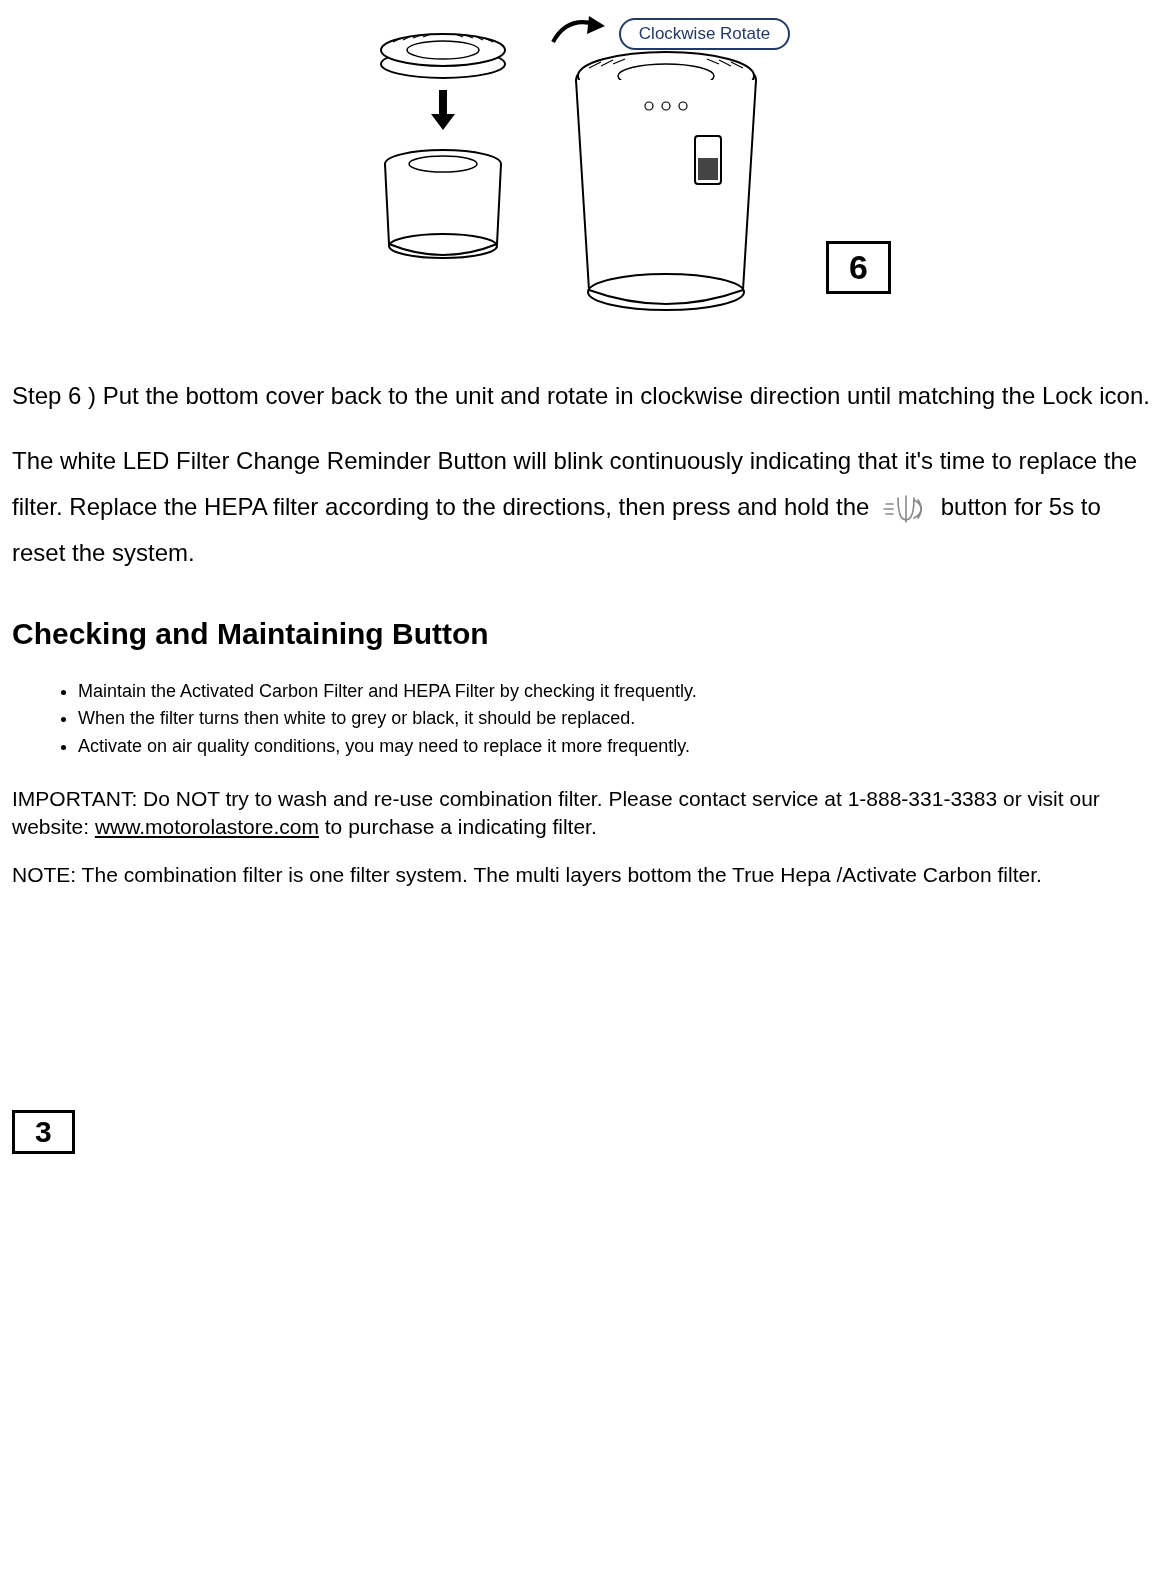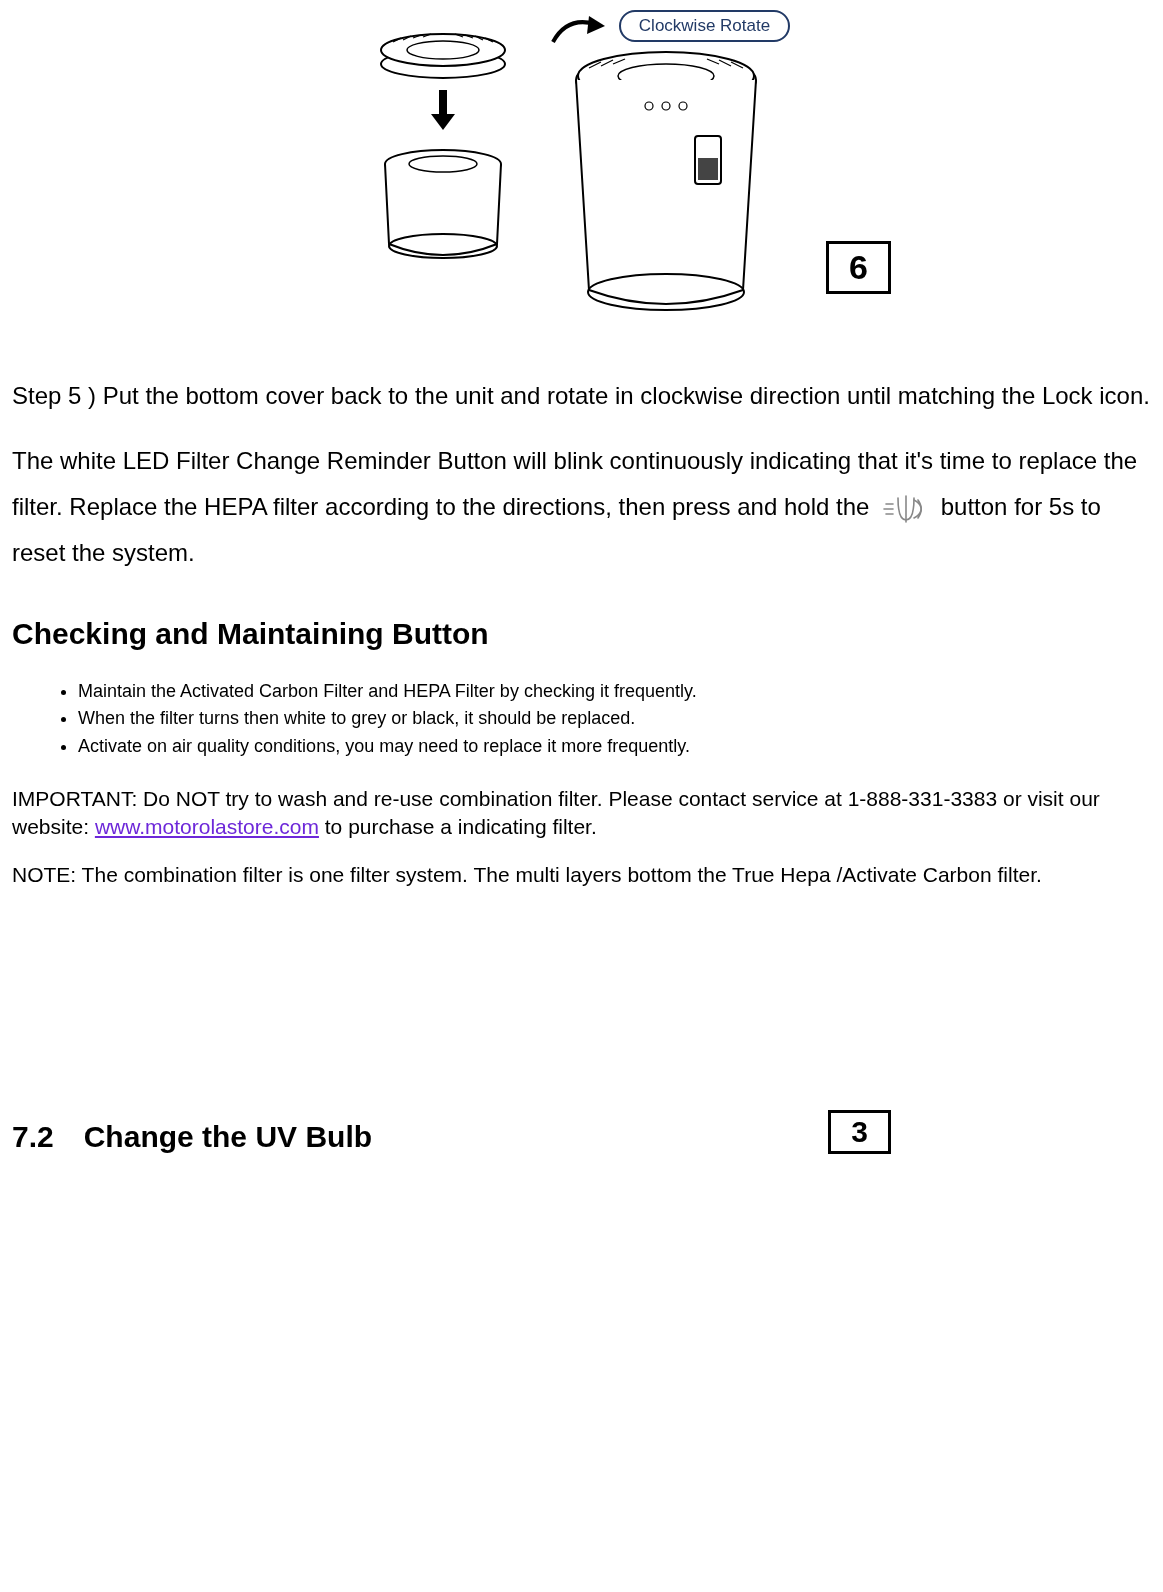--- a/index.html
+++ b/index.html
@@ -41,21 +41,21 @@
     .rotate-row {
       display: flex; align-items: flex-start; gap: 6px;
     }
     .rotate-arrow { width: 70px; height: 40px; }
     .rotate-label {
       border: 2px solid #223a66;
       border-radius: 24px;
       padding: 4px 18px;
       font-size: 17px;
       color: #223a66;
-      margin-top: 0;
+      margin-top: 8px;
       text-align: center;
     }
     .device-body { width: 210px; height: 280px; margin-top: -10px; }
     .step-box {
       position: absolute;
       right: 260px;
       bottom: 46px;
       border: 3px solid #000;
       padding: 4px 20px;
       font-size: 34px;
@@ -87,21 +87,21 @@
     ul.bullets li {
       font-size: 18px;
       line-height: 1.4;
       margin-bottom: 2px;
     }
     .note {
       font-size: 21px;
       line-height: 1.35;
       margin-bottom: 20px;
     }
-    a.weblink { color: #6d28d9; text-decoration: underline; text-align: center; }
+    a.weblink { color: #000000; text-decoration: underline; text-align: center; }
     .spacer { height: 200px; }
     .footer-row {
       display: flex;
       justify-content: space-between;
       align-items: flex-end;
     }
     h2.sub-section {
       font-size: 30px;
       font-weight: bold;
     }
@@ -173,21 +173,21 @@
       <circle cx="105" cy="66" r="4" fill="none" stroke="#000" stroke-width="1.2"></circle>
       <circle cx="122" cy="66" r="4" fill="none" stroke="#000" stroke-width="1.2"></circle>
       <rect x="134" y="96" width="26" height="48" rx="3" fill="#fff" stroke="#000" stroke-width="2"></rect>
       <rect x="137" y="118" width="20" height="22" fill="#444"></rect>
     </svg>
   </div>
 
   <div class="step-box">6</div>
 </div>
 
-<p class="para">Step 5 ) Put the bottom cover back to the unit and rotate in clockwise direction until matching the Lock icon.</p>
+<p class="para">Step 6 ) Put the bottom cover back to the unit and rotate in clockwise direction until matching the Lock icon.</p>
 
 <p class="para reminder">
   <span>The white LED Filter Change Reminder Button will blink continuously indicating that it's time to replace the filter. Replace the HEPA filter according to the directions, then press and hold the</span>
   <svg class="filter-icon" viewBox="0 0 46 34">
     <g stroke="#888" stroke-width="1.6" fill="none" stroke-linecap="round">
       <line x1="4" y1="12" x2="11" y2="12"></line>
       <line x1="2" y1="17" x2="11" y2="17"></line>
       <line x1="4" y1="22" x2="11" y2="22"></line>
       <path d="M16 6 Q16 28 24 28 Q32 28 32 6"></path>
       <line x1="24" y1="4" x2="24" y2="30"></line>
@@ -208,15 +208,14 @@
 
 <p class="note">
   <span>IMPORTANT: Do NOT try to wash and re-use combination filter. Please contact service at 1-888-331-3383 or visit our website: </span><a href="#" class="weblink">www.motorolastore.com</a><span> to purchase a indicating filter.</span>
 </p>
 
 <p class="note">NOTE: The combination filter is one filter system. The multi layers bottom the True Hepa /Activate Carbon filter.</p>
 
 <div class="spacer"></div>
 
 <div class="footer-row">
-  <h2 class="sub-section">7.2 Change the UV Bulb</h2>
   <div class="page-box">3</div>
 </div>
 
 </body></html>

